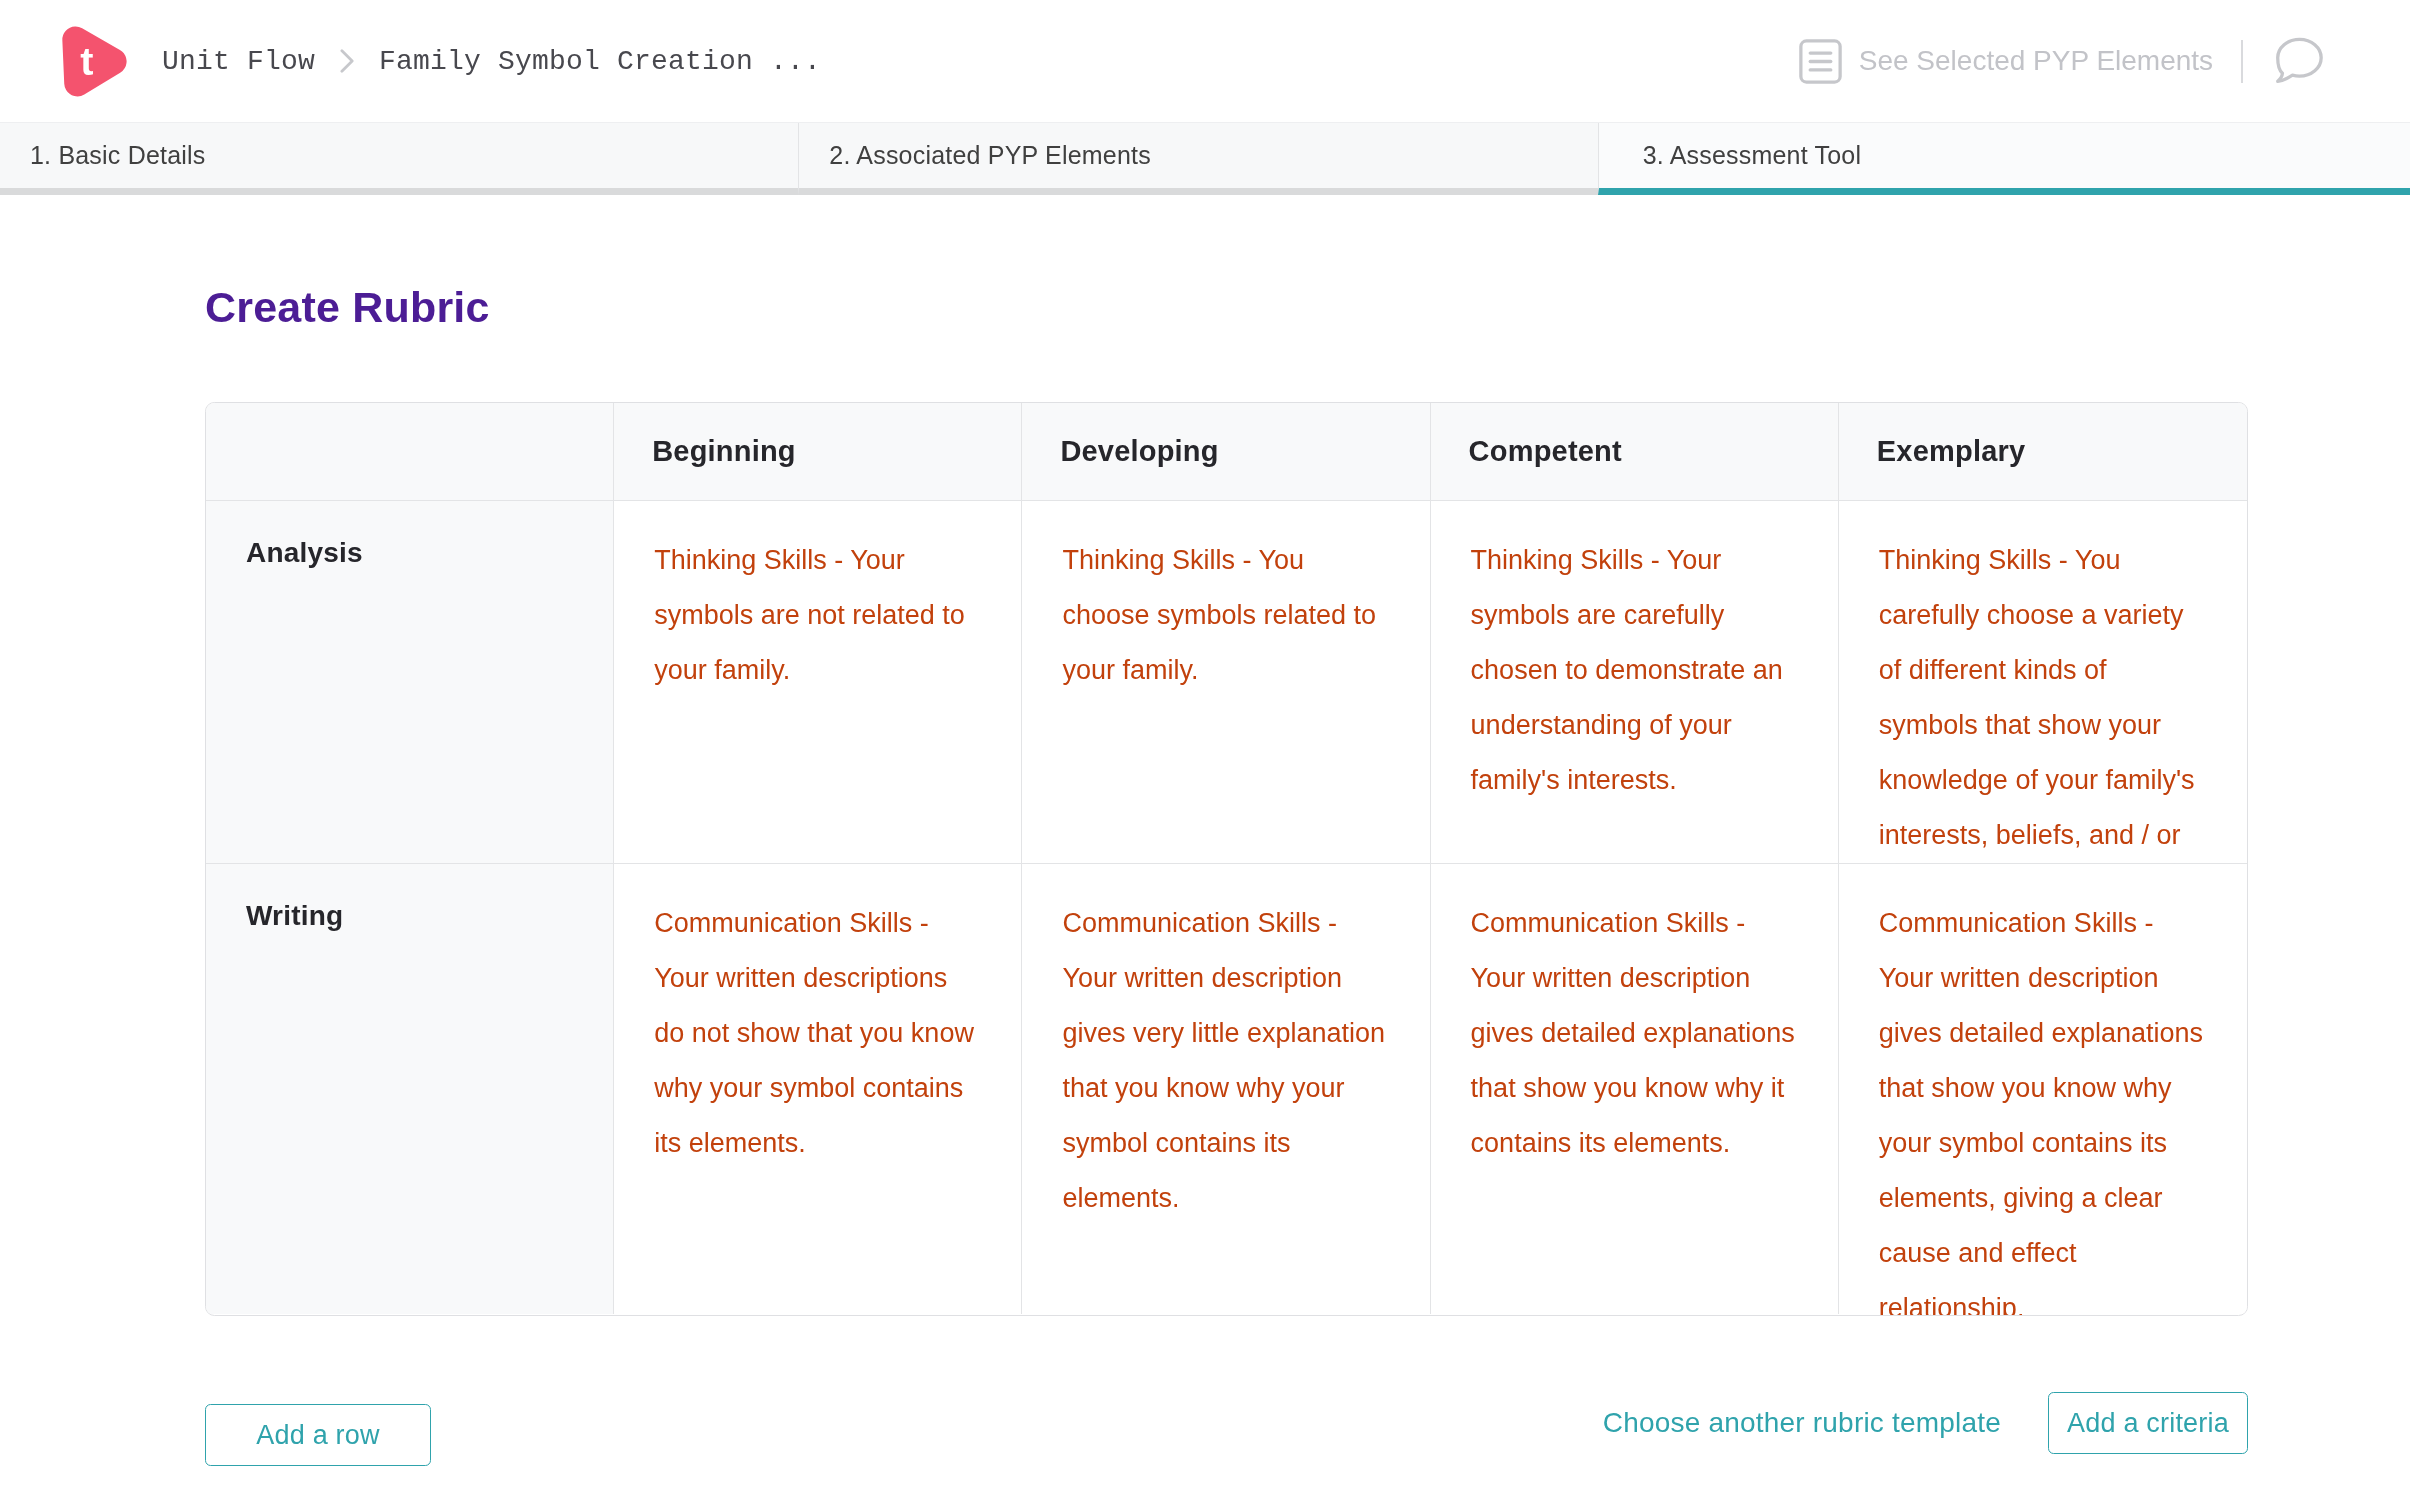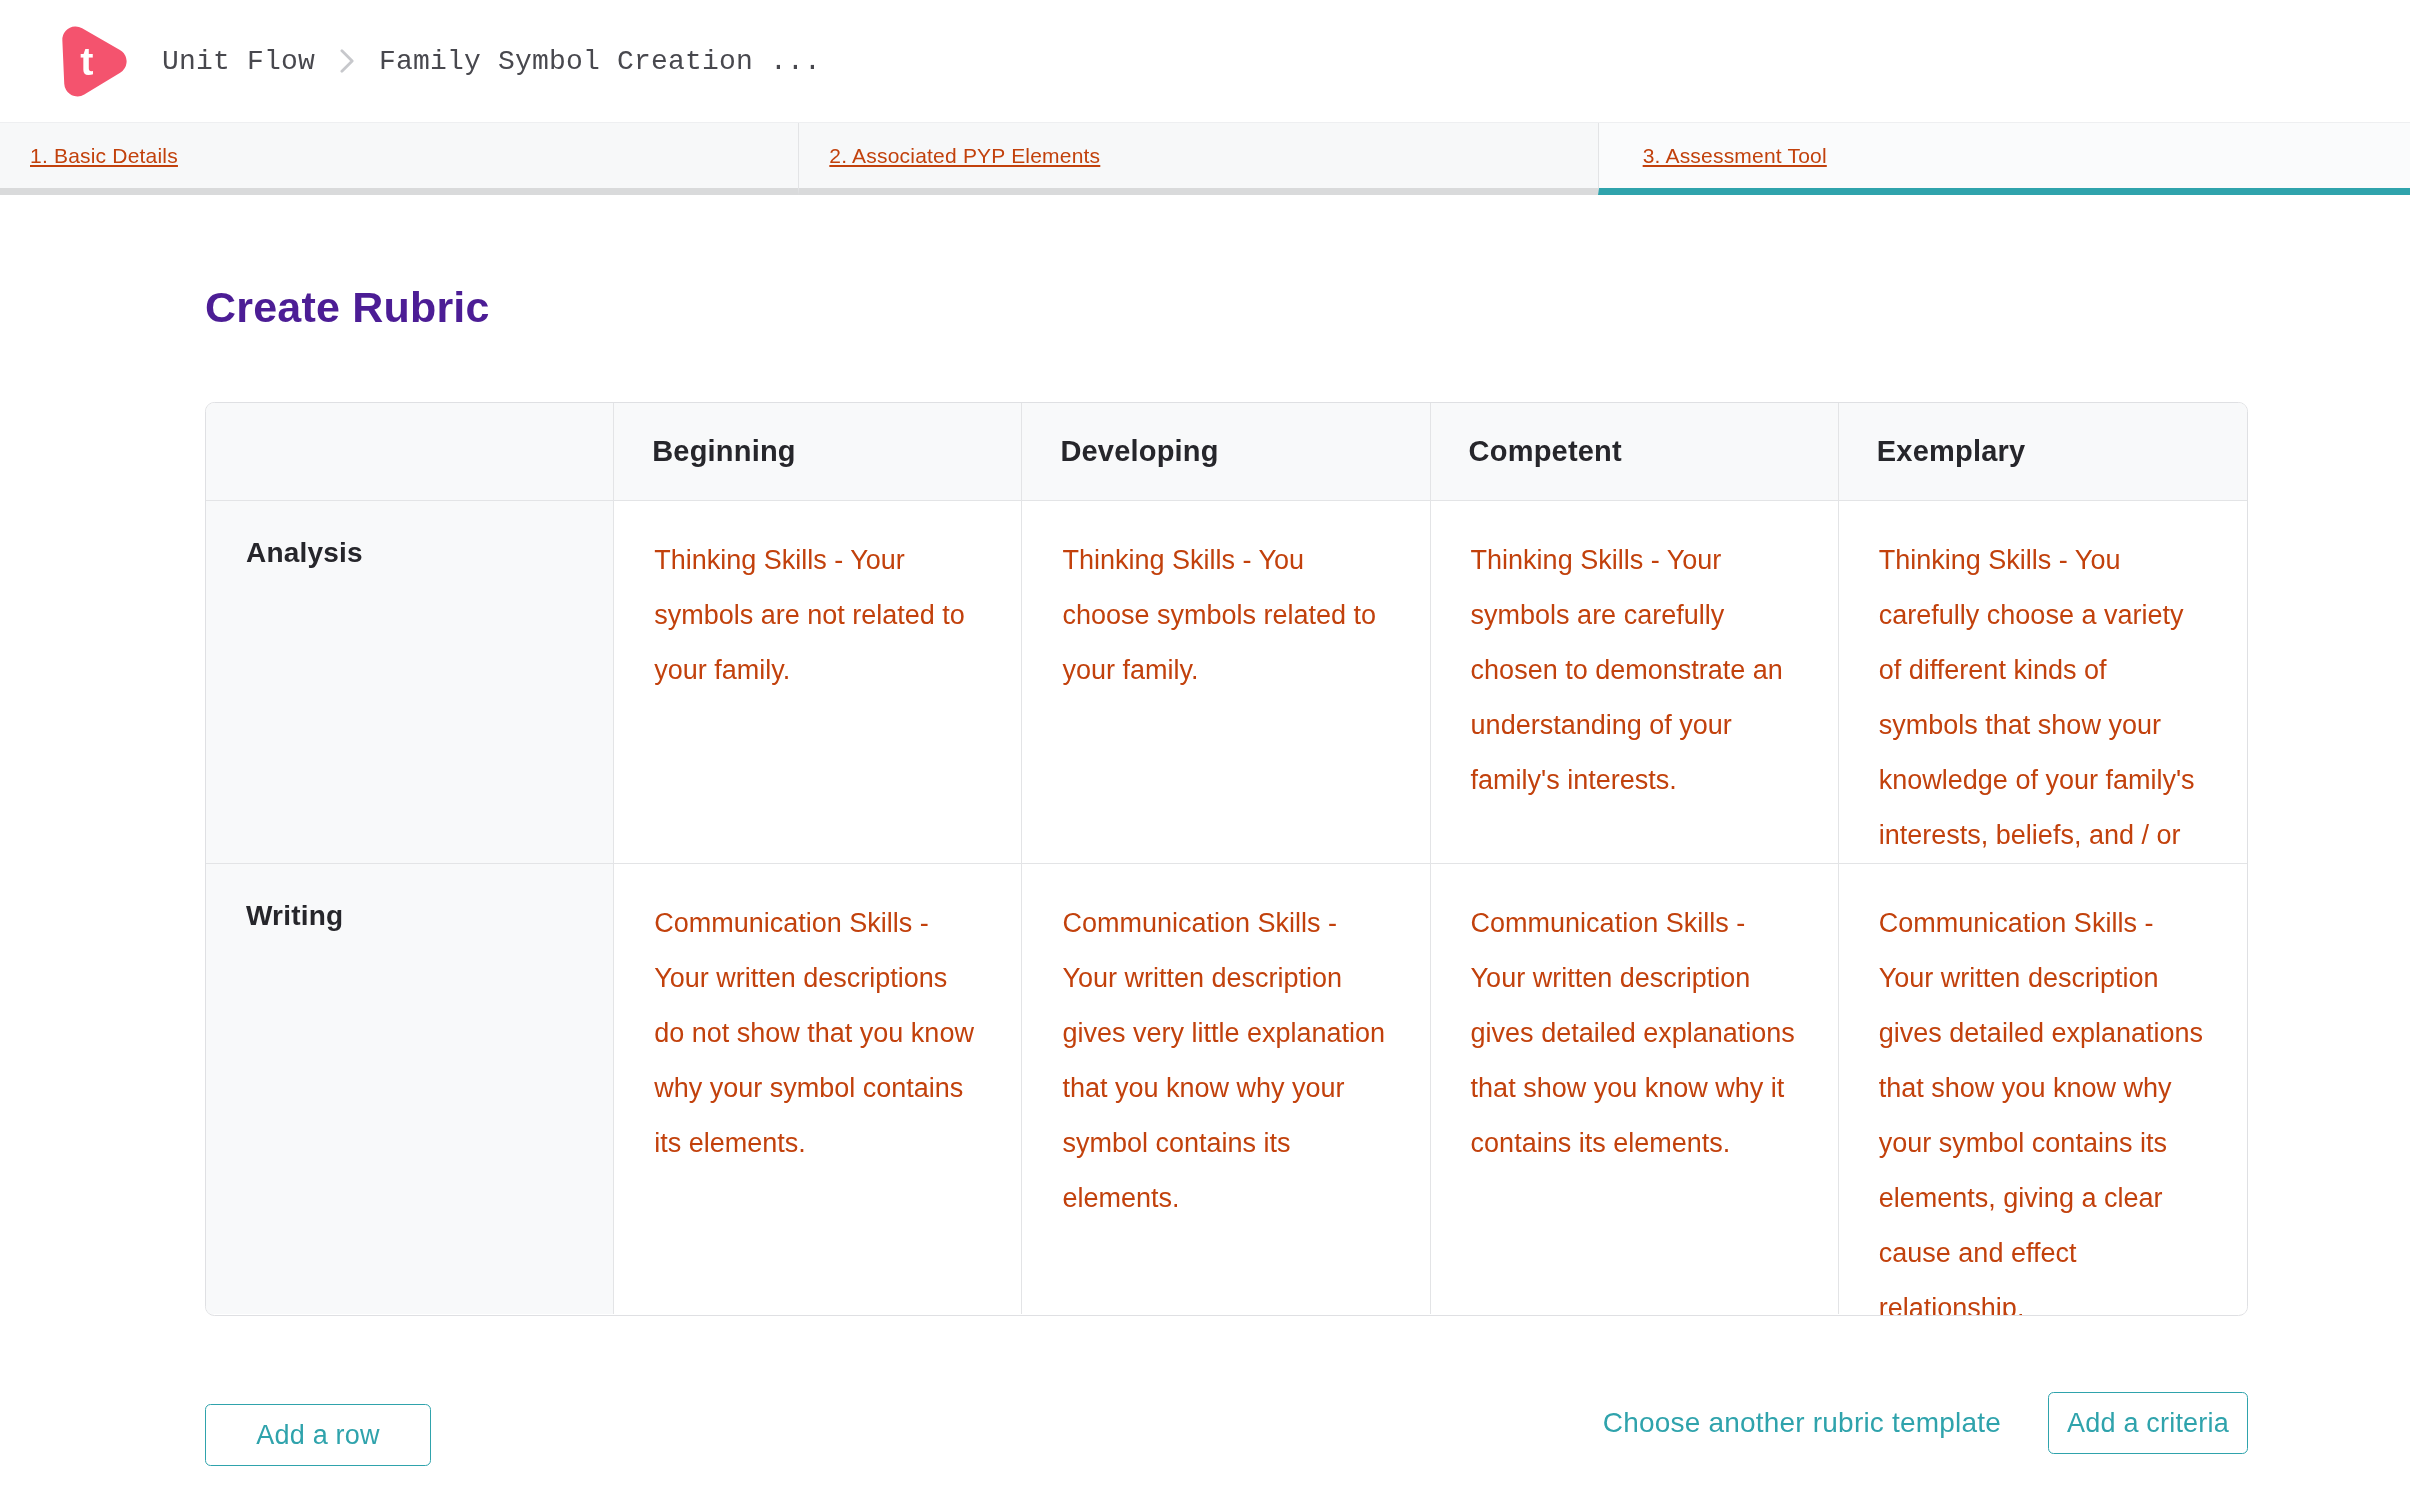--- a/index.html
+++ b/index.html
@@ -32,21 +32,21 @@
   
   .tabbar {
     position: absolute; top: 122px; left: 0; width: 2411px; height: 73px;
     display: flex; border-top: 0.9px solid #eeeff1;
   }
   .tab {
     flex: 1 1 0; display: flex; align-items: center; padding-left: 30px;
     background: #f7f8f9; border-bottom: 7.5px solid #d9dadb; cursor: pointer;
   }
   .tab + .tab { border-left: 0.9px solid #e3e4e6; }
-  .tab-label { font-size: 21px; color: #c2410c; font-weight: 500; letter-spacing: 0.2px; text-decoration: underline; }
+  .tab-label { font-size: 25px; color: #404040; font-weight: 500; letter-spacing: 0.2px; }
   .tab.active { background: #fafbfc; border-bottom-color: #2fa3ac; padding-left: 44px; }
 
   
   .main { position: absolute; top: 196px; left: 0; width: 2411px; bottom: 0; background: #fff; }
   .page-title {
     position: absolute; left: 205px; top: 87px;
     font-size: 43px; font-weight: 700; color: #4c1d95; letter-spacing: 0.2px;
   }
 
   
@@ -104,20 +104,37 @@
     <div class="breadcrumb">
       <span class="crumb">Unit Flow</span>
       <span class="crumb-sep">
         <svg width="15" height="28" viewBox="0 0 16 30" fill="none">
           <path d="M2 4 L13 15 L2 26" stroke="#c7c8cc" stroke-width="3" stroke-linecap="round" stroke-linejoin="round"></path>
         </svg>
       </span>
       <span class="crumb">Family Symbol Creation ...</span>
     </div>
 
+    <div class="header-right">
+      <div class="pyp-toggle">
+        <svg width="43" height="49" viewBox="0 0 46 52" fill="none">
+          <rect x="2" y="4" width="42" height="44" rx="6" stroke="#c6c7cb" stroke-width="3.5"></rect>
+          <line x1="12" y1="17" x2="34" y2="17" stroke="#c6c7cb" stroke-width="3.5" stroke-linecap="round"></line>
+          <line x1="12" y1="26" x2="34" y2="26" stroke="#c6c7cb" stroke-width="3.5" stroke-linecap="round"></line>
+          <line x1="12" y1="35" x2="34" y2="35" stroke="#c6c7cb" stroke-width="3.5" stroke-linecap="round"></line>
+        </svg>
+        <span class="pyp-toggle-label">See Selected PYP Elements</span>
+      </div>
+      <div class="header-divider"></div>
+      <div class="chat-btn">
+        <svg width="55" height="51" viewBox="0 0 58 54" fill="none">
+          <path d="M53 23c0 10.8-10.3 19.5-23 19.5-2.6 0-5.1-.36-7.4-1C18 44.5 12.5 47.5 7 48c3.4-2.8 4.8-6.2 5-8.6C8 35.9 7 29.9 7 23 7 12.2 17.3 3.5 30 3.5S53 12.2 53 23z" stroke="#c6c7cb" stroke-width="3.5" stroke-linejoin="round"></path>
+        </svg>
+      </div>
+    </div>
   </div>
 
   <div class="tabbar">
     <div class="tab">
       <span class="tab-label">1. Basic Details</span>
     </div>
     <div class="tab">
       <span class="tab-label">2. Associated PYP Elements</span>
     </div>
     <div class="tab active">

